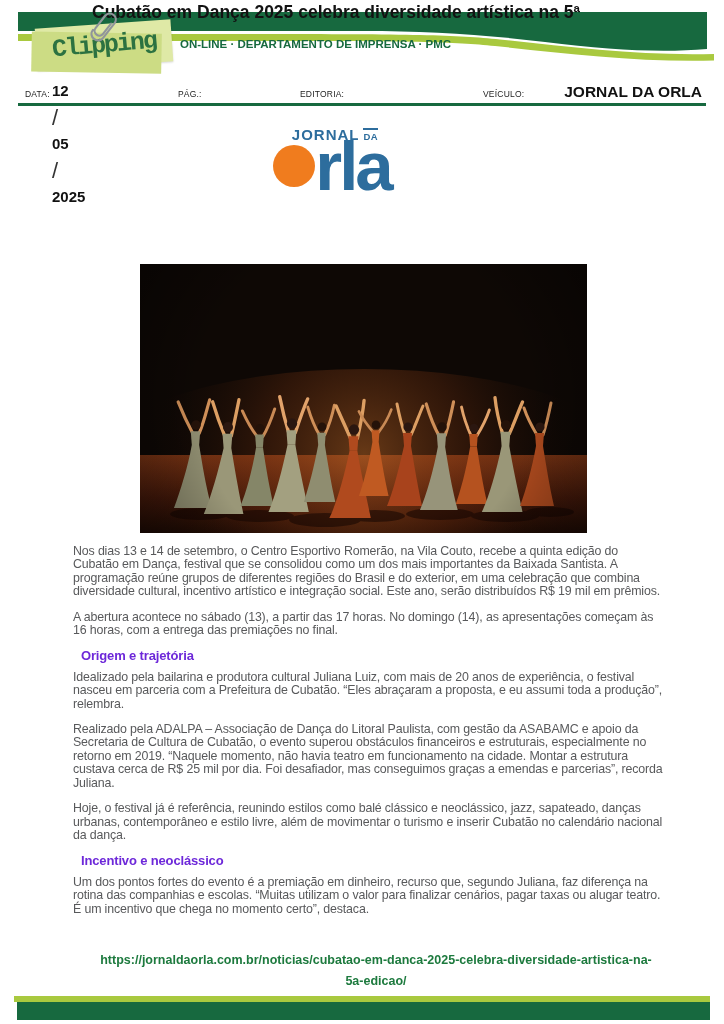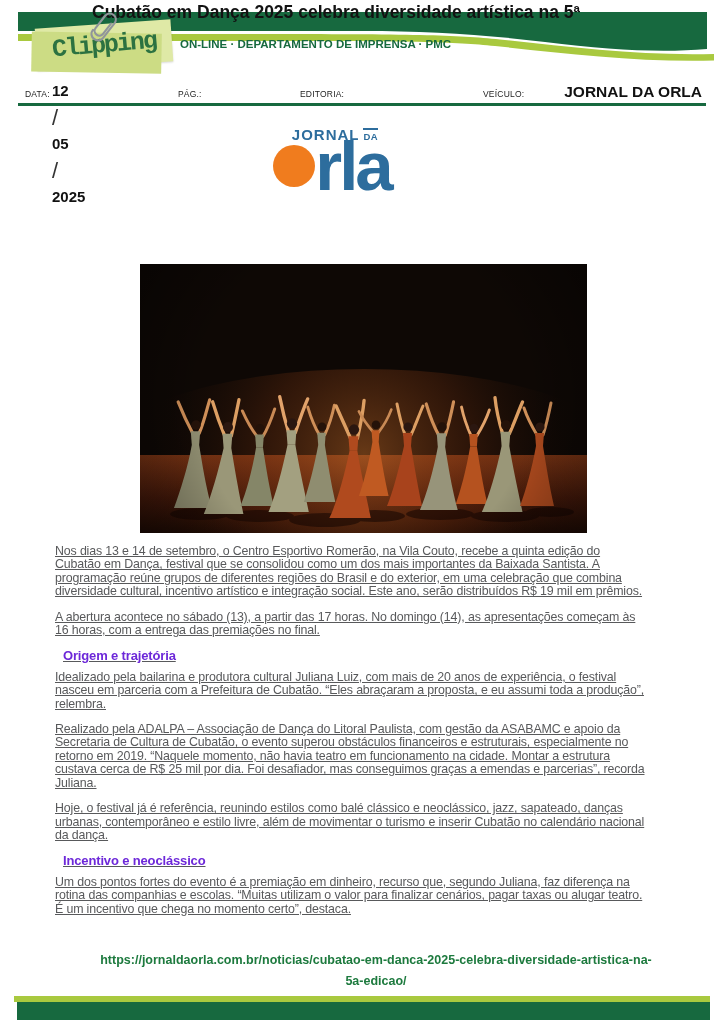--- a/index.html
+++ b/index.html
@@ -48,22 +48,22 @@
   .logo-bottom{display:flex;justify-content:center;align-items:flex-end;margin-top:1px;}
   .logo-dot{width:42px;height:42px;border-radius:50%;background:#f07c1e;margin-bottom:3px;}
   .logo-rla{font-size:69px;line-height:46px;font-weight:bold;color:#2d6d9d;letter-spacing:-3px;}
   
   .title{
     width:540px;margin:216px auto 0;
     font-size:17.5px;line-height:24px;font-weight:bold;color:#121212;
     position:absolute;left:92px;top:0;margin-top:0;
   }
   .photo{position:absolute;left:140px;top:264px;width:447px;height:269px;}
-  .bodycopy{position:absolute;left:55px;top:545px;width:592px;
-    font-size:12.4px;line-height:13.4px;letter-spacing:-0.15px;color:#58595b;text-decoration:underline;}
+  .bodycopy{position:absolute;left:73px;top:545px;width:592px;
+    font-size:12.4px;line-height:13.4px;letter-spacing:-0.15px;color:#58595b;}
   .bodycopy p{margin:0 0 12px 0;}
   .bodycopy h3{margin:8px;font-size:13px;color:#6d28d9;line-height:13.4px;}
   .link-wrap{position:absolute;left:96px;top:950px;width:560px;text-align:center;}
   .article-link{
     font-size:12.5px;font-weight:bold;color:#1d7a3e;line-height:21px;
     text-decoration:underline;text-decoration-color:rgba(29,122,62,0);word-break:break-word;
     text-decoration:none;
   }
   
   .footer-light{position:absolute;left:14px;bottom:22px;width:696px;height:6px;background:#a9c93f;}

